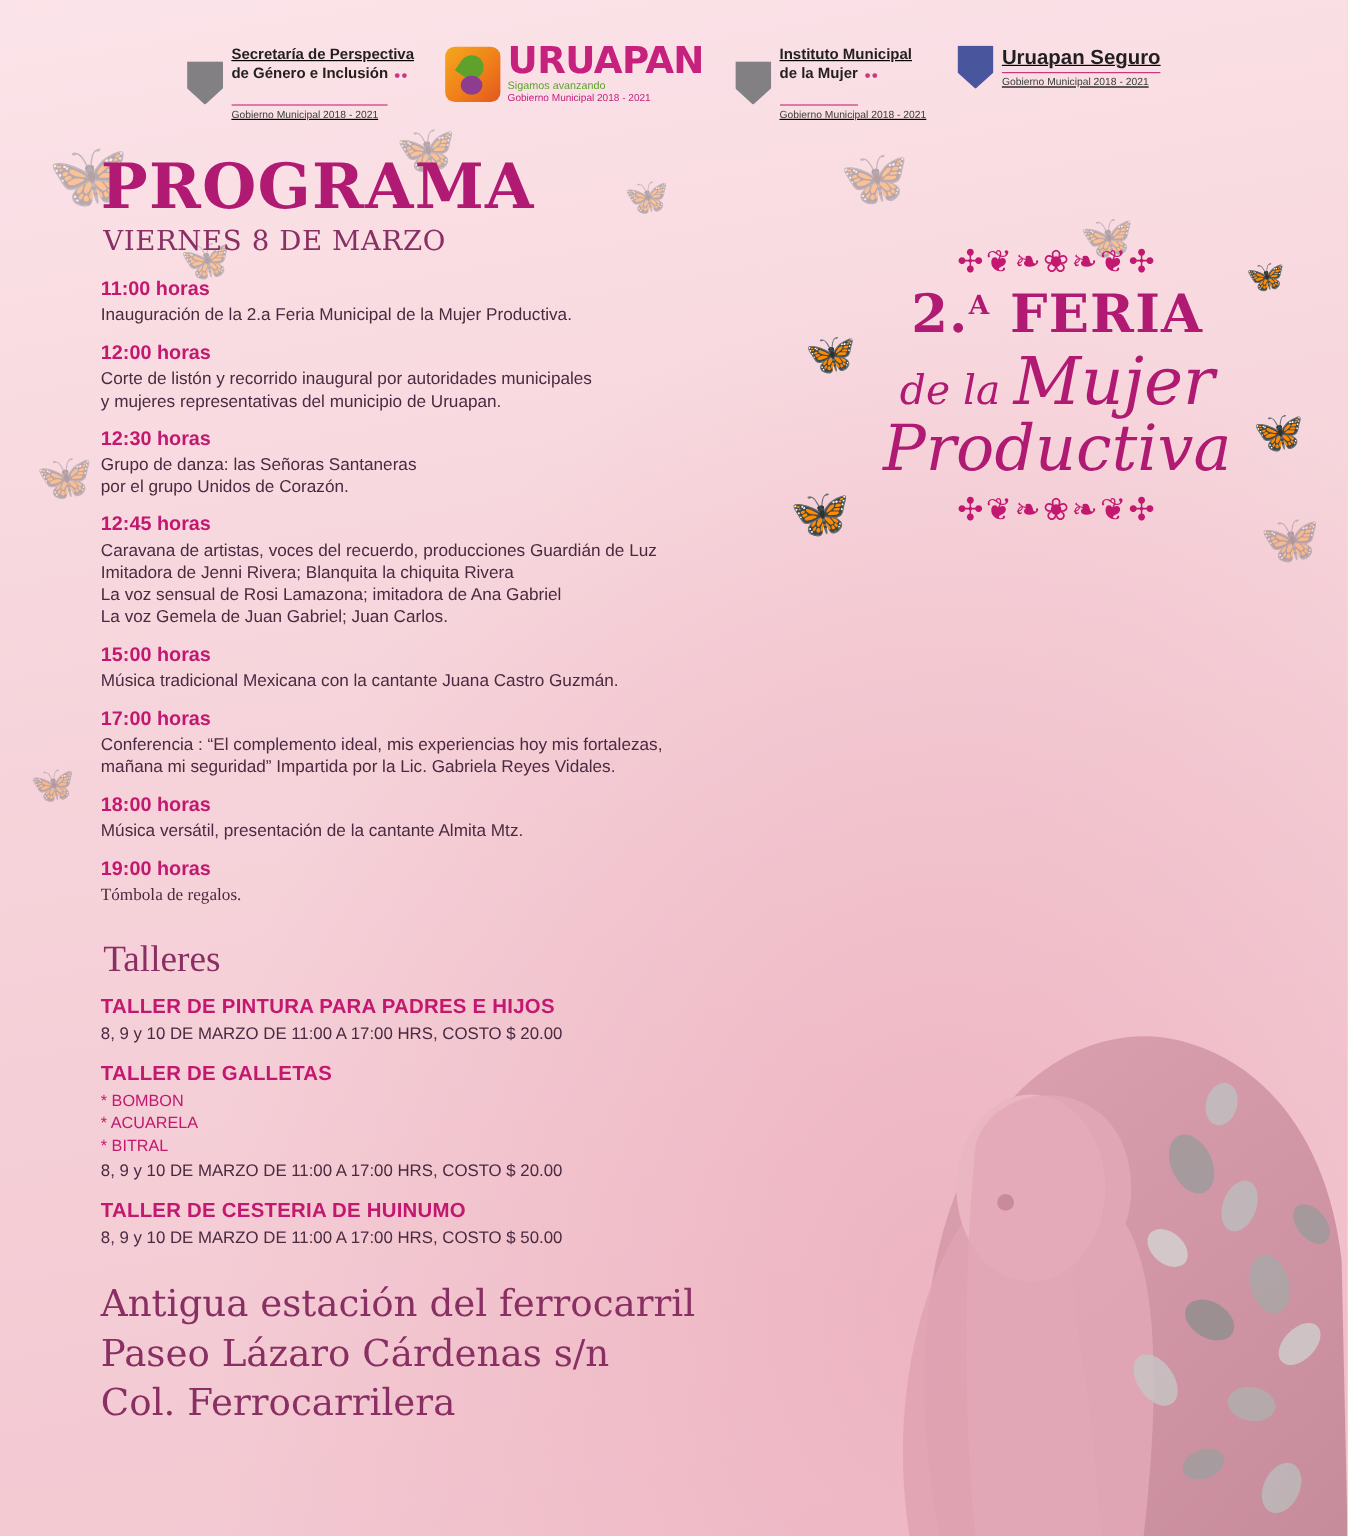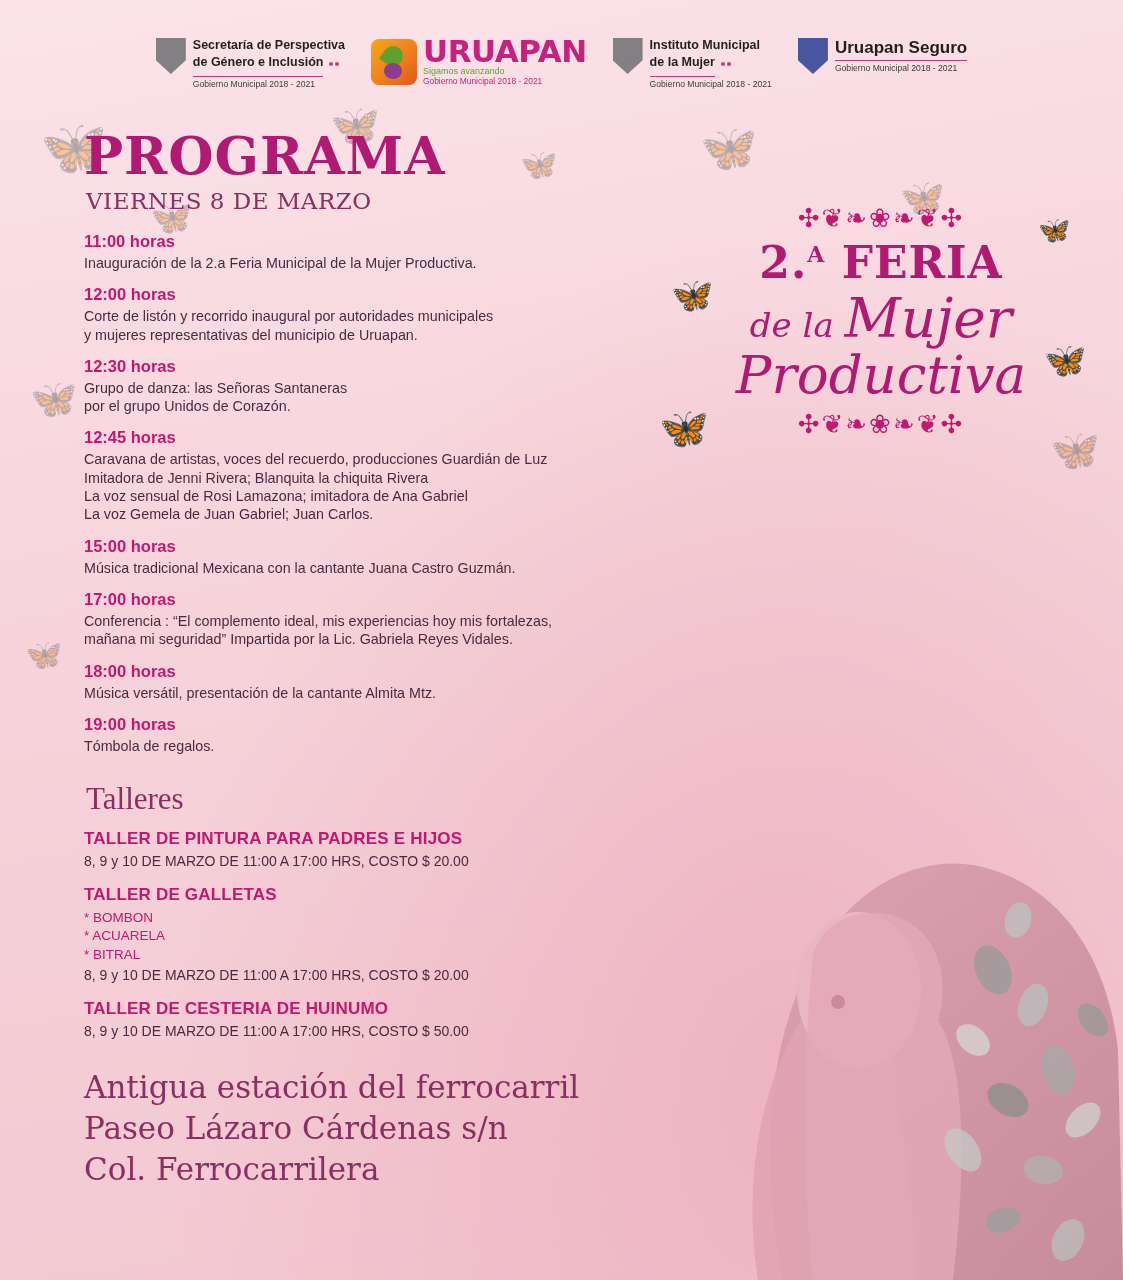--- a/index.html
+++ b/index.html
@@ -36,21 +36,23 @@
     top: 38px;
     left: 0;
     width: 100%;
     display: flex;
     justify-content: center;
     align-items: flex-start;
     gap: 26px;
   }
   .logo {
     display: flex;
+    align-items: center;
     gap: 7px;
+    text-decoration: underline;
   }
   .crest {
     width: 30px;
     height: 36px;
     background: #6d6f71;
     -webkit-clip-path: polygon(0 0, 100% 0, 100% 62%, 50% 100%, 0 62%);
     clip-path: polygon(0 0, 100% 0, 100% 62%, 50% 100%, 0 62%);
     opacity: .85;
     flex: none;
   }
@@ -61,21 +63,21 @@
     font-weight: bold;
     color: #231f20;
     white-space: nowrap;
   }
   .logo-text .l2 {
     font-size: 12.5px;
     font-weight: bold;
     color: #231f20;
     white-space: nowrap;
     border-bottom: 1px solid #c9397f;
-    padding-bottom: 6px;
+    padding-bottom: 18px;
     display: inline-block;
   }
   .logo-text .l3 {
     font-size: 8.6px;
     color: #3c3c3c;
     margin-top: 3px;
     white-space: nowrap;
   }
   .uru-logo {
     display: flex;
@@ -394,21 +396,21 @@
         <div class="hora">17:00 horas</div>
         <div class="desc" style="white-space: pre-line;">Conferencia : “El complemento ideal, mis experiencias hoy mis fortalezas,
 mañana mi seguridad” Impartida por la Lic. Gabriela Reyes Vidales.</div>
       </div>
       <div class="item">
         <div class="hora">18:00 horas</div>
         <div class="desc" style="white-space: pre-line;">Música versátil, presentación de la cantante Almita Mtz.</div>
       </div>
       <div class="item">
         <div class="hora">19:00 horas</div>
-        <div class="desc" style="white-space: pre-line;">Tómbola de regalos.</div>
+        <div class="desc" style="white-space: pre-line; font-family: Liberation Serif, serif;">Tómbola de regalos.</div>
       </div>
     </div>
 
     <div class="talleres-title">Talleres</div>
 
     <div>
       <div class="taller">
         <div class="taller-name">TALLER DE PINTURA PARA PADRES E HIJOS</div>
         <div class="taller-sub" style="white-space: pre-line;"></div>
         <div class="taller-info">8, 9 y 10 DE MARZO DE 11:00 A 17:00 HRS, COSTO $ 20.00</div>

